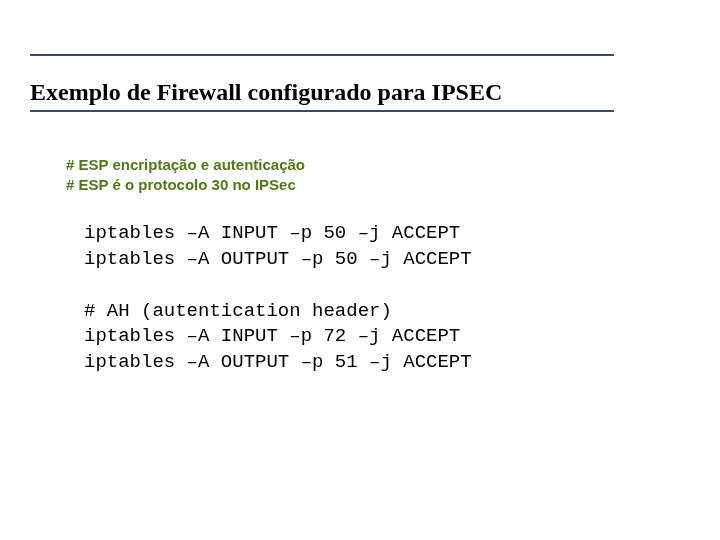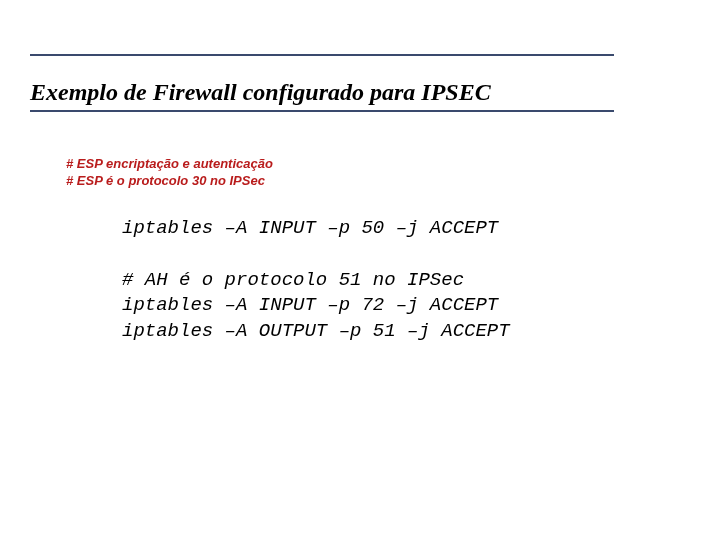--- a/index.html
+++ b/index.html
@@ -10,21 +10,20 @@
     background: #ffffff;
     font-family: "Times New Roman", Times, serif;
     color: #000000;
   }
   .slide {
     position: relative;
     width: 642px;
     height: 540px;
     box-sizing: border-box;
     padding: 68px 30px 0 30px;
-    font-style: italic;
   }
   .rule-top {
     position: absolute;
     left: 30px;
     right: 28px;
     top: 54px;
     border-top: 2px solid #3a4a6d;
   }
   .rule-bottom {
     position: absolute;
@@ -41,36 +40,35 @@
     line-height: 1.2;
     margin: 10px 0 0 0;
   }
   .content {
     margin-top: 48px;
     margin-left: 36px;
   }
   .comment {
     font-family: Arial, Helvetica, sans-serif;
     font-weight: bold;
-    font-size: 13px;
-    color: #b91c1c;
+    font-size: 15px;
+    color: #4d7c0f;
     line-height: 1.35;
     white-space: pre;
   }
   .code-block {
     margin-top: 26px;
     margin-left: 18px;
   }
   .code {
     font-family: "Courier New", Courier, monospace;
     font-size: 19px;
     line-height: 1.35;
     color: #000000;
     white-space: pre;
-    margin-left: 38px;
   }
   .gap {
     height: 26px;
   }
 </style>
 </head>
 <body>
 
 <div class="slide">
   <div class="rule-top"></div>
@@ -78,21 +76,22 @@
   <h1 class="title">Exemplo de Firewall configurado para IPSEC</h1>
 
   <div class="rule-bottom"></div>
 
   <div class="content">
     <div class="comment"># ESP encriptação e autenticação</div>
     <div class="comment"># ESP é o protocolo 30 no IPSec</div>
 
     <div class="code-block">
       <div class="code">iptables –A INPUT –p 50 –j ACCEPT</div>
+      <div class="code">iptables –A OUTPUT –p 50 –j ACCEPT</div>
 
       <div class="gap"></div>
 
-      <div class="code"># AH é o protocolo 51 no IPSec</div>
+      <div class="code"># AH (autentication header)</div>
       <div class="code">iptables –A INPUT –p 72 –j ACCEPT</div>
       <div class="code">iptables –A OUTPUT –p 51 –j ACCEPT</div>
     </div>
   </div>
 </div>
 
 </body></html>

